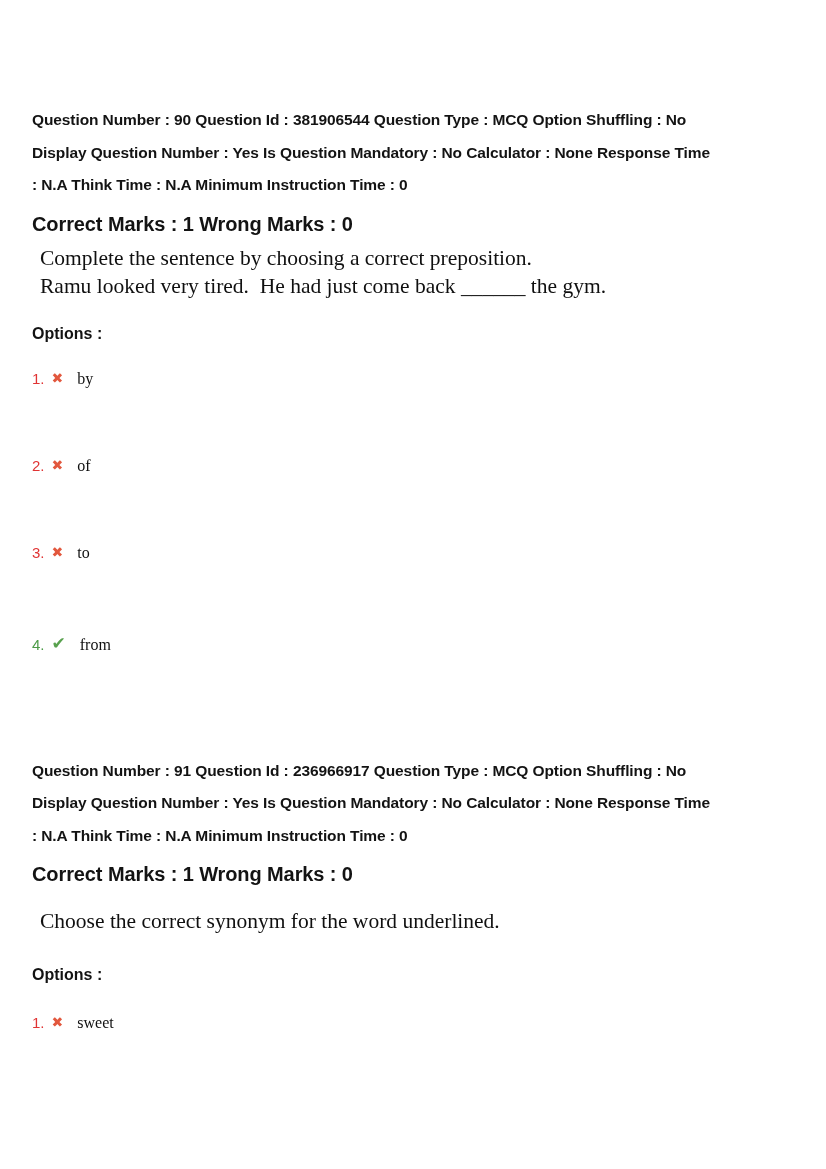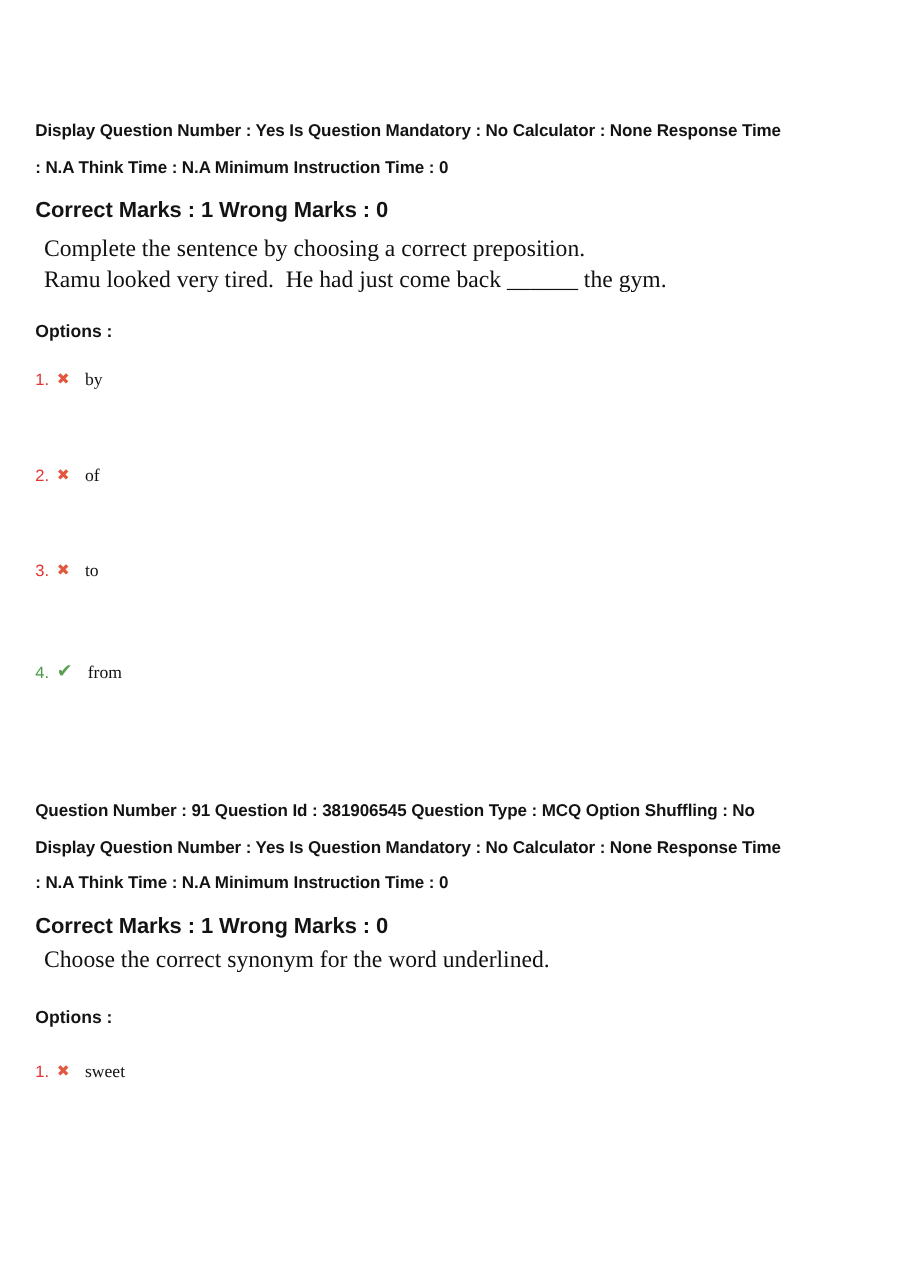--- a/index.html
+++ b/index.html
@@ -66,29 +66,30 @@
   .opt-icon.correct { color: #58a14e; font-size: 17px; }
 
   .opt-text {
     font-family: "Liberation Serif", "DejaVu Serif", serif;
     font-size: 16px;
     line-height: 28px;
     color: #101010;
   }
 
   .q91-section { margin-top: 96px; }
-  .q91 .stem { margin-top: 0; }
+  .q91 .stem { margin-top: 16px; }
 </style>
 </head>
 <body>
 
 <div class="sheet">
   <div class="inner">
 
     <section class="q90">
+      <div class="meta-line">Question Number : 90 Question Id : 381906544 Question Type : MCQ Option Shuffling : No</div>
       <div class="meta-line">Display Question Number : Yes Is Question Mandatory : No Calculator : None Response Time</div>
       <div class="meta-line">: N.A Think Time : N.A Minimum Instruction Time : 0</div>
       <div class="marks-line">Correct Marks : 1 Wrong Marks : 0</div>
 
       <div class="stem">
         <div class="stem-line">Complete the sentence by choosing a correct preposition.</div>
         <div class="stem-line">Ramu looked very tired.  He had just come back ______ the gym.</div>
       </div>
 
       <div class="options-label">Options :</div>
@@ -109,21 +110,21 @@
         <span class="opt-text">to</span>
       </div>
       <div class="option-row row4">
         <span class="opt-num correct">4.</span>
         <span class="opt-icon correct">✔</span>
         <span class="opt-text">from</span>
       </div>
     </section>
 
     <section class="q91 q91-section">
-      <div class="meta-line">Question Number : 91 Question Id : 381906545 Question Type : MCQ Option Shuffling : No</div>
+      <div class="meta-line">Question Number : 91 Question Id : 236966917 Question Type : MCQ Option Shuffling : No</div>
       <div class="meta-line">Display Question Number : Yes Is Question Mandatory : No Calculator : None Response Time</div>
       <div class="meta-line">: N.A Think Time : N.A Minimum Instruction Time : 0</div>
       <div class="marks-line">Correct Marks : 1 Wrong Marks : 0</div>
 
       <div class="stem">
         <div class="stem-line">Choose the correct synonym for the word underlined.</div>
       </div>
 
       <div class="options-label">Options :</div>
 

